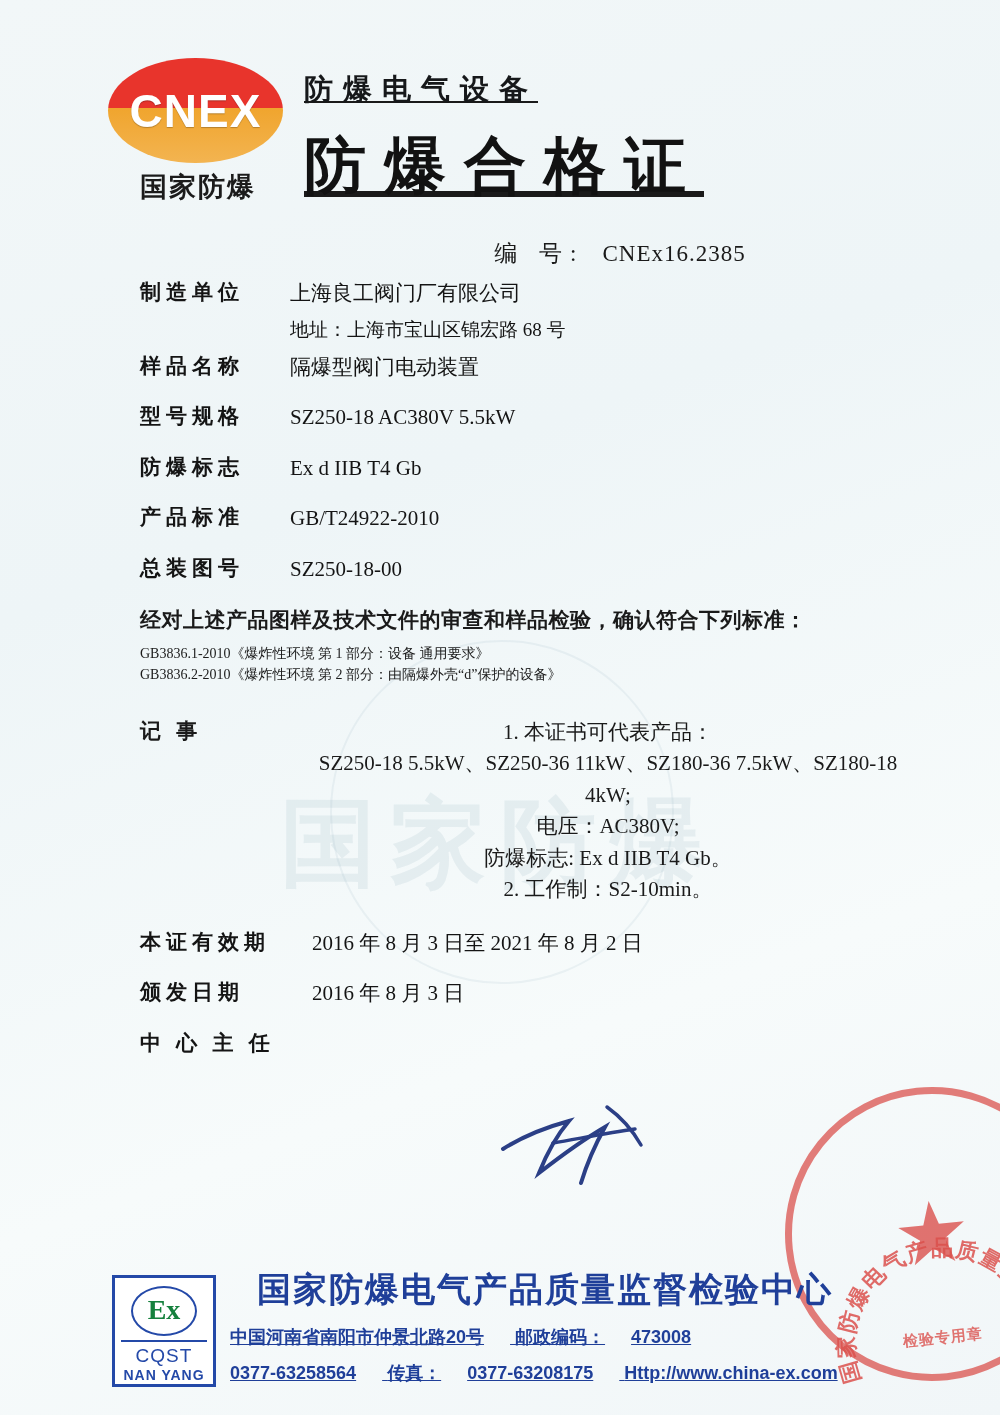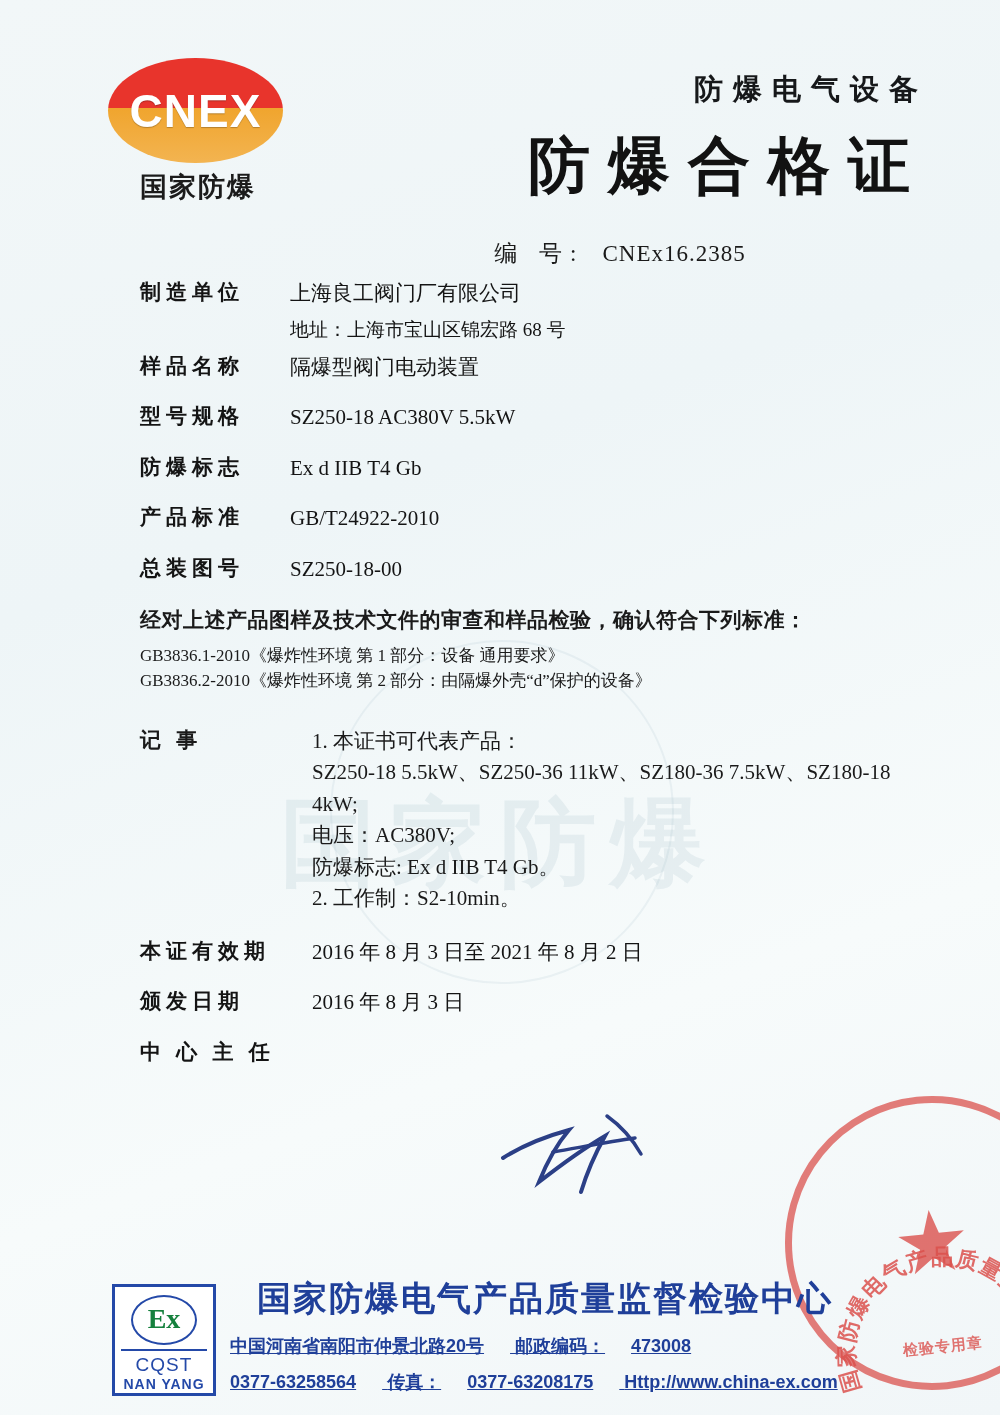--- a/index.html
+++ b/index.html
@@ -76,24 +76,25 @@
   .logo-sub {
     margin-top: 6px;
     font-family: "Liberation Sans", sans-serif;
     font-weight: bold;
     font-size: 27px;
     color: #1b1b1b;
     letter-spacing: 2px;
   }
   .title-block {
     position: absolute;
-    left: 288px;
+    left: 304px;
     top: 70px;
     width: 640px;
-    text-align: right;
+    text-align: left;
+    text-decoration: underline;
   }
   .title-small {
     font-family: "Liberation Sans", sans-serif;
     font-size: 29px;
     font-weight: bold;
     letter-spacing: 10px;
     color: #16181a;
   }
   .title-big {
     margin-top: 14px;
@@ -152,38 +153,39 @@
 
   .para {
     margin-top: 20px;
     margin-bottom: 6px;
     font-size: 21px;
     font-weight: bold;
     line-height: 1.55;
     letter-spacing: 0.5px;
   }
   .std-line {
-    font-size: 17px;
+    font-size: 14px;
     line-height: 1.5;
   }
 
   .notes-row {
     display: flex;
     margin-top: 32px;
   }
   .notes-row .label {
     width: 150px;
     flex: 0 0 150px;
     font-size: 21px;
     font-weight: bold;
     letter-spacing: 5px;
   }
   .notes-row .notes-body {
     flex: 1;
     padding-left: 22px;
+    text-align: center;
   }
   .notes-body div {
     font-size: 21px;
     line-height: 1.5;
   }
 
   
   .sig-area {
     position: relative;
     height: 180px;

